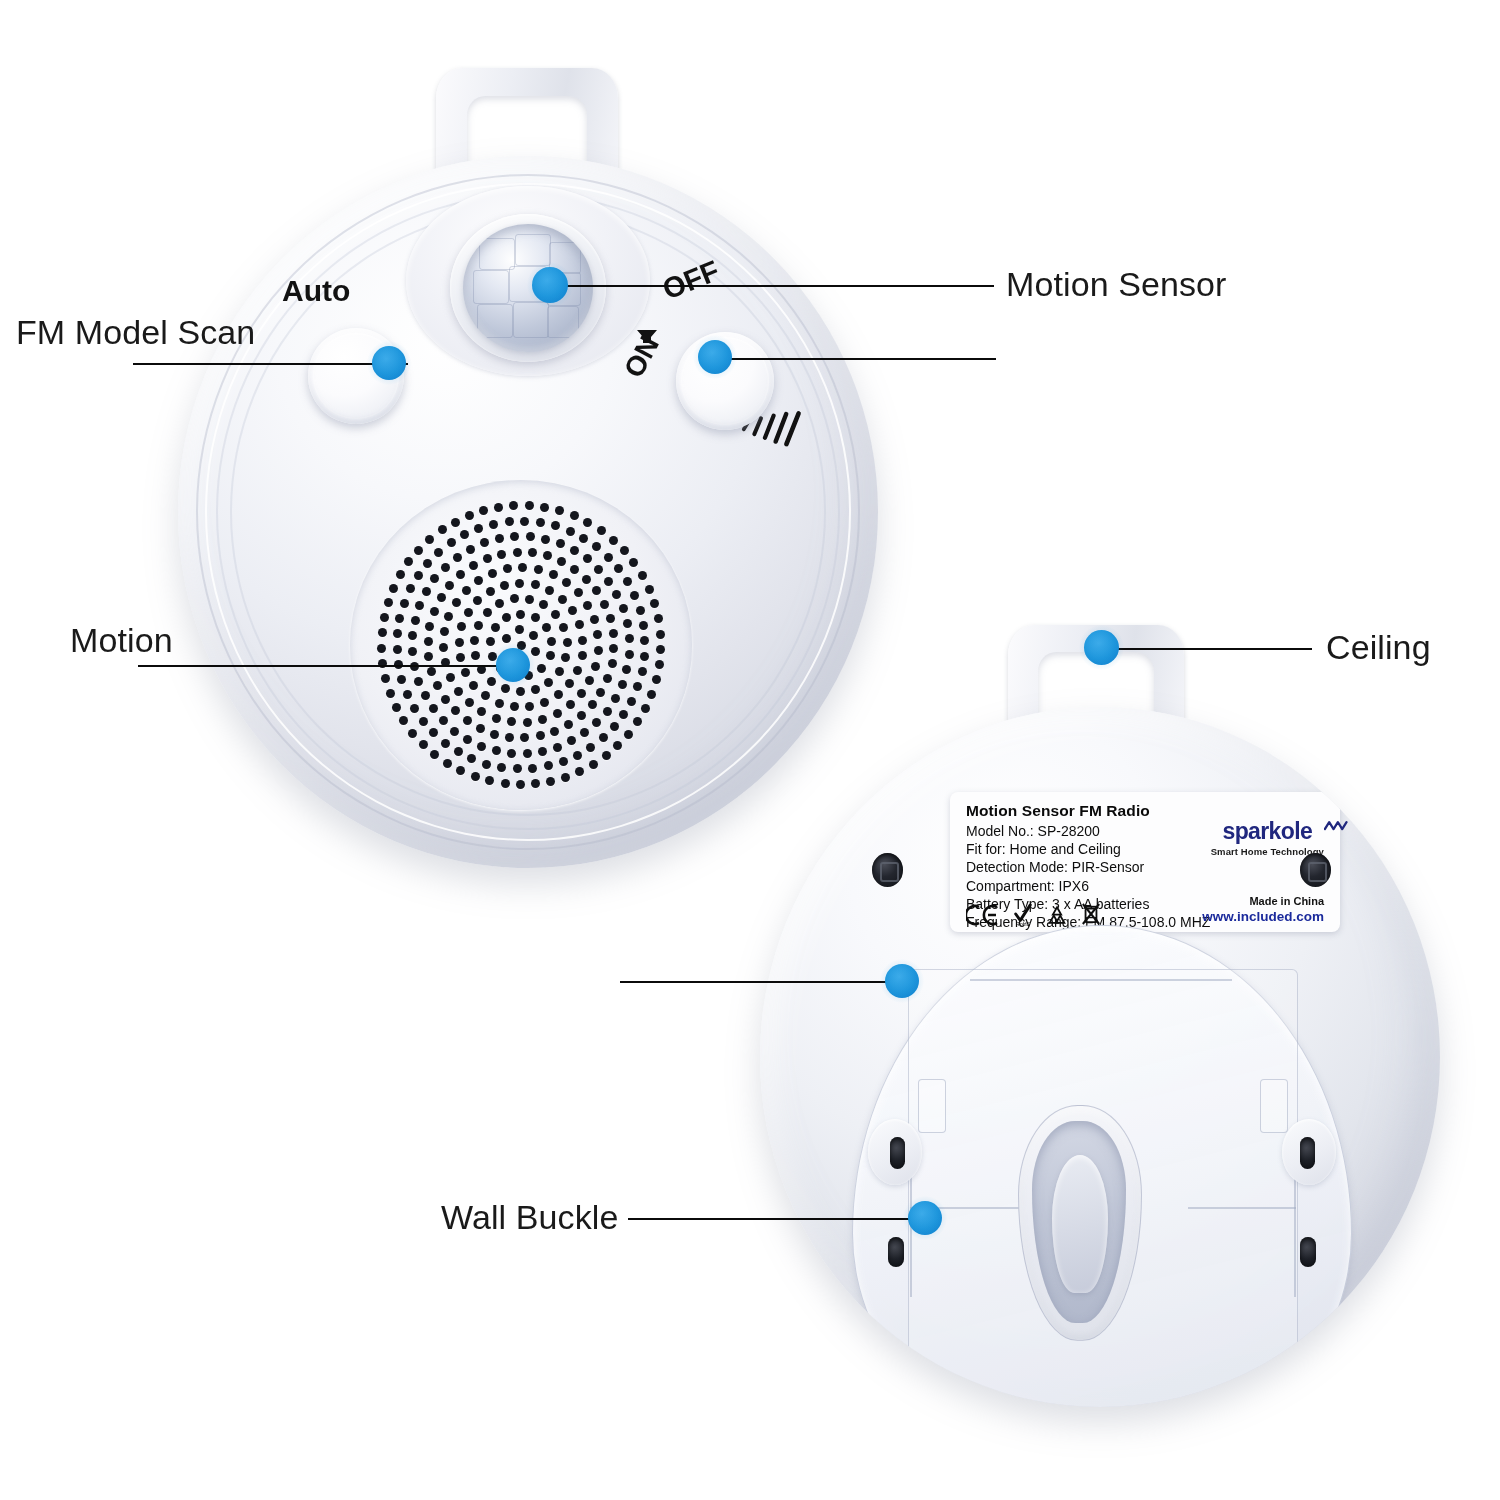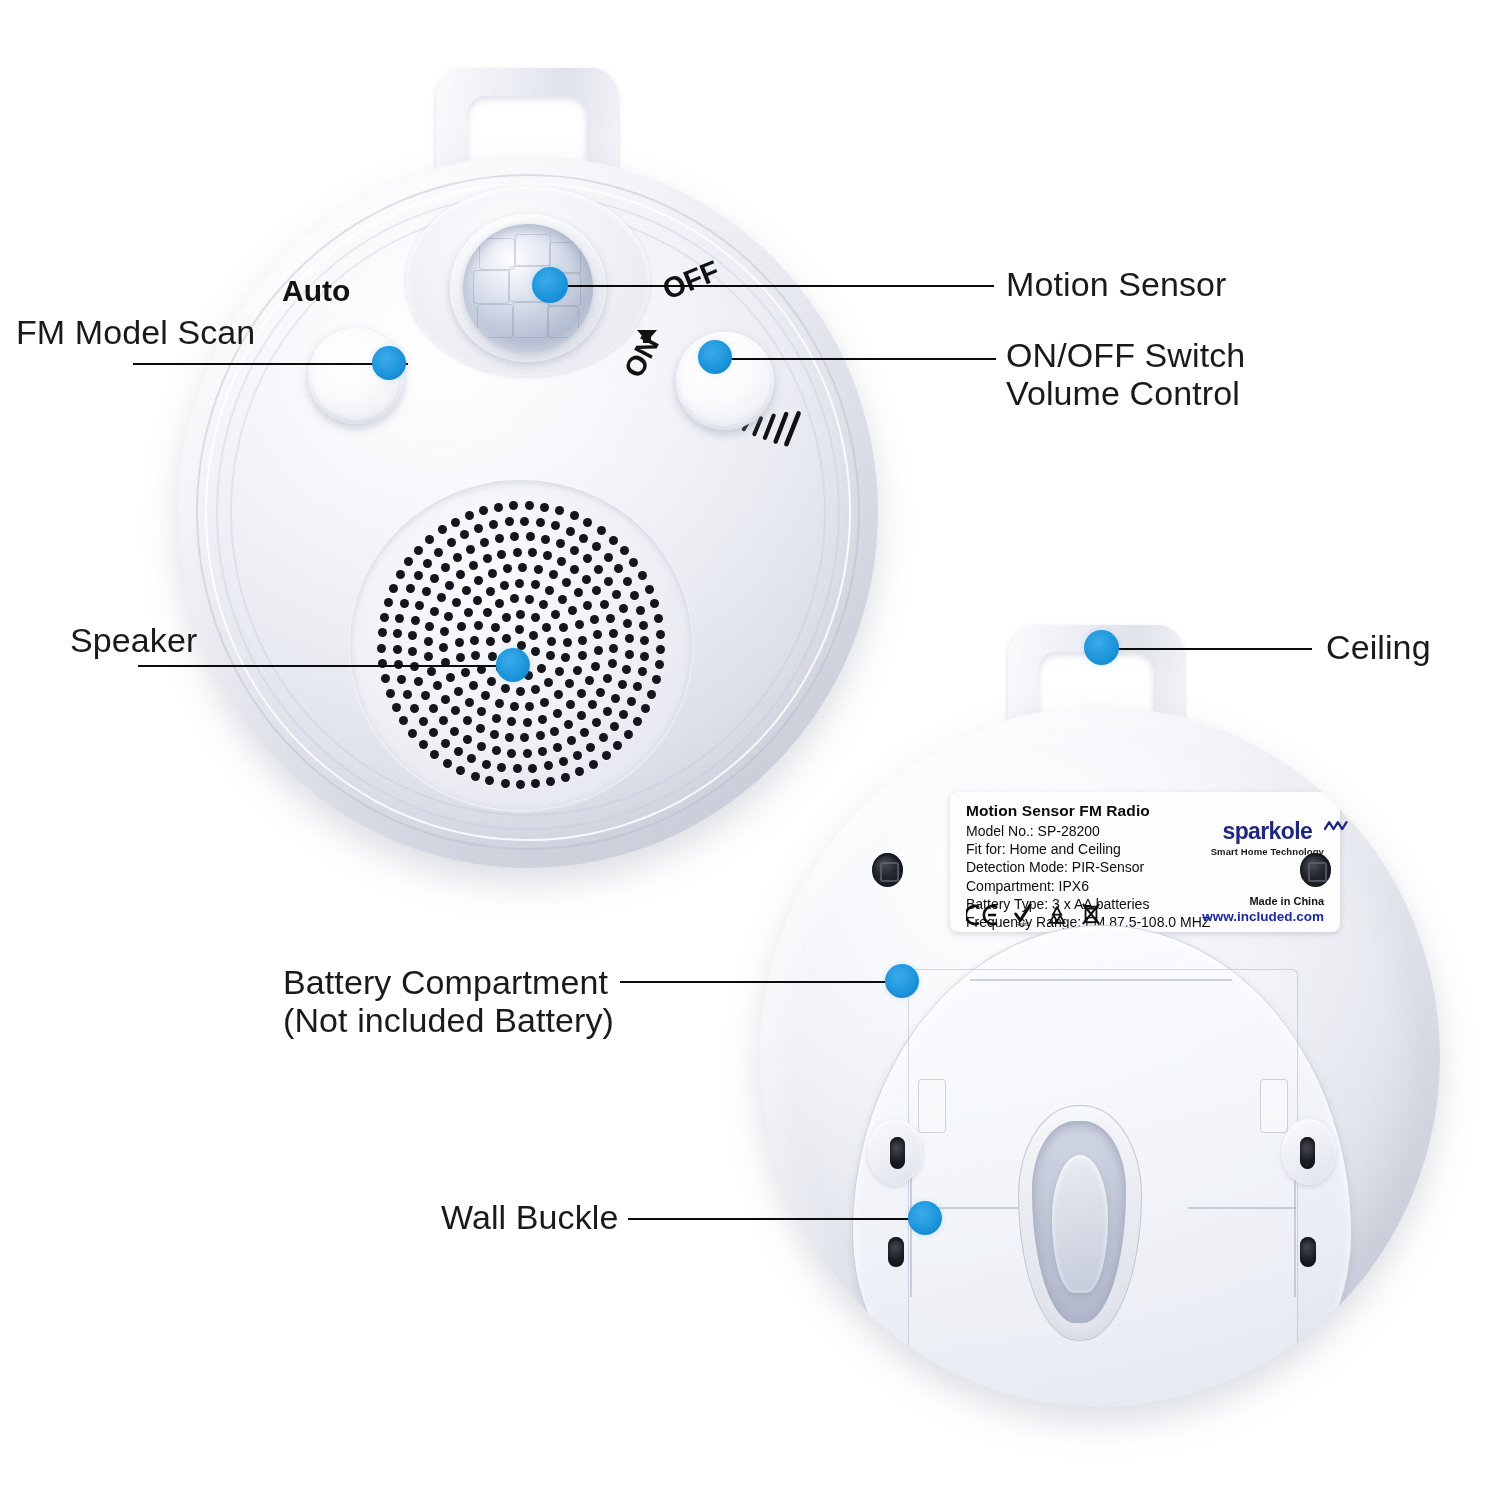--- a/index.html
+++ b/index.html
@@ -599,32 +599,28 @@
       <div class="keyhole-pin" style="left:292px;top:448px;width:56px;height:138px;"></div>
     </div>
   </div>
 
   <div class="callout l" style="left:16px;top:313px;">FM Model Scan</div>
   <div class="leader" style="left:133px;top:363px;width:275px;"></div>
 
   <div class="callout r" style="left:1006px;top:265px;">Motion Sensor</div>
   <div class="leader" style="left:556px;top:285px;width:438px;"></div>
 
-  <div class="callout r" style="left:1006px;top:336px;">ON/OFF Switch
-Volume Control</div>
   <div class="leader" style="left:728px;top:358px;width:268px;"></div>
 
-  <div class="callout l" style="left:70px;top:621px;">Speaker</div>
+  <div class="callout l" style="left:70px;top:621px;">Motion</div>
   <div class="leader" style="left:138px;top:665px;width:372px;"></div>
 
   <div class="callout r" style="left:1326px;top:628px;">Ceiling</div>
   <div class="leader" style="left:1104px;top:648px;width:208px;"></div>
 
-  <div class="callout l" style="left:283px;top:963px;">Battery Compartment
-(Not included Battery)</div>
   <div class="leader" style="left:620px;top:981px;width:281px;"></div>
 
   <div class="callout l" style="left:441px;top:1198px;">Wall Buckle</div>
   <div class="leader" style="left:628px;top:1218px;width:295px;"></div>
 
   <div class="dot" style="left:532px;top:267px;width:36px;height:36px;"></div>
   <div class="dot" style="left:372px;top:346px;width:34px;height:34px;"></div>
   <div class="dot" style="left:698px;top:340px;width:34px;height:34px;"></div>
   <div class="dot" style="left:496px;top:648px;width:34px;height:34px;"></div>
   <div class="dot" style="left:1084px;top:630px;width:35px;height:35px;"></div>

